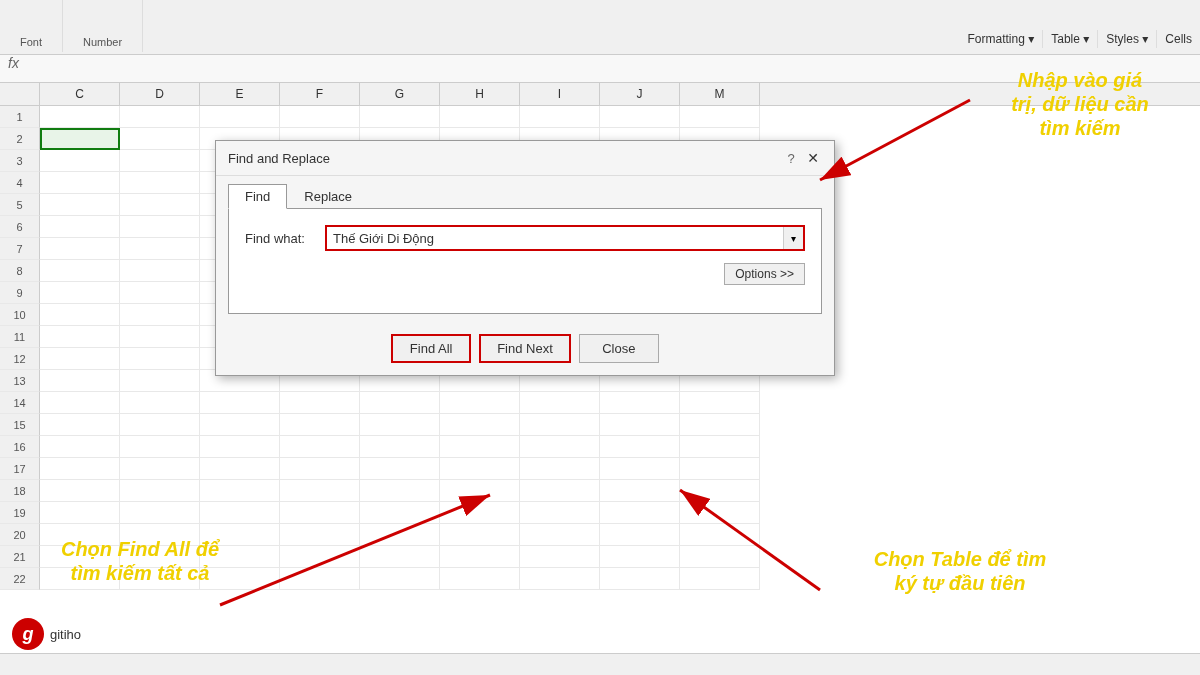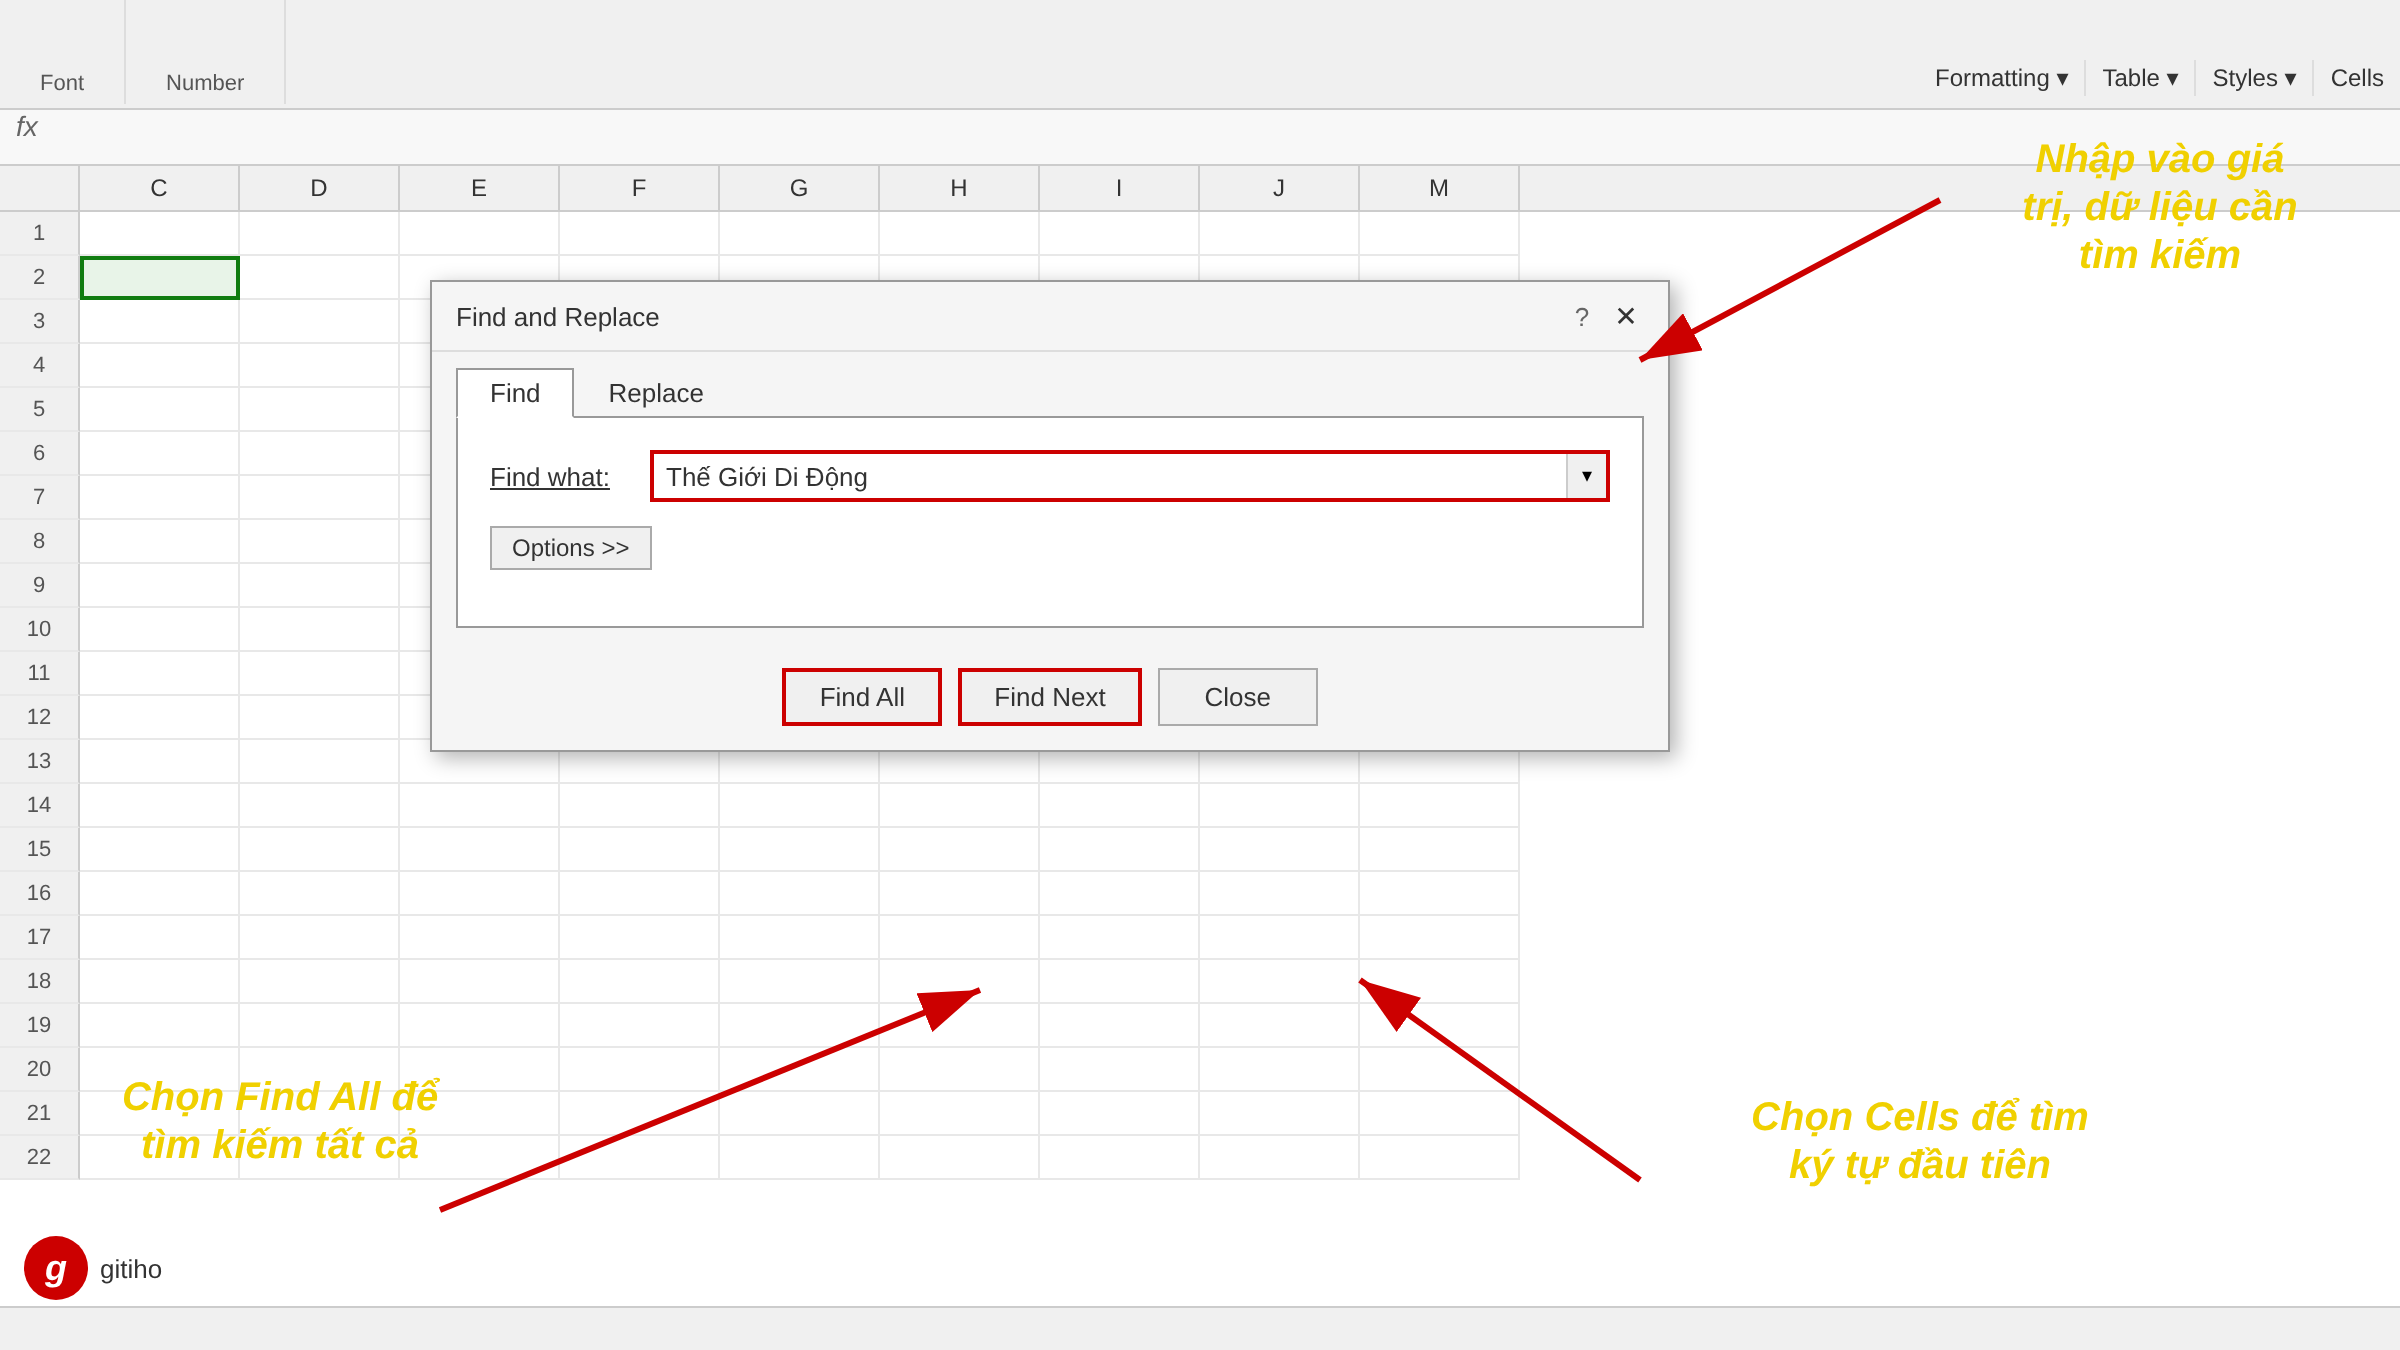--- a/index.html
+++ b/index.html
@@ -262,21 +262,20 @@
       display: flex;
       align-items: center;
       margin-bottom: 12px;
     }
 
     .find-label {
       font-size: 13px;
       color: #333;
       width: 80px;
       min-width: 80px;
-      text-decoration: underline;
     }
 
     .find-input-wrapper {
       flex: 1;
       border: 2px solid #cc0000;
       display: flex;
       align-items: center;
       background: #fff;
     }
 
@@ -296,20 +295,21 @@
       align-items: center;
       justify-content: center;
       border-left: 1px solid #ccc;
       background: #f0f0f0;
       font-size: 10px;
       cursor: pointer;
     }
 
     .dialog-options-row {
       display: flex;
+      justify-content: flex-end;
       margin-bottom: 12px;
     }
 
     .options-btn {
       font-size: 12px;
       color: #333;
       border: 1px solid #aaa;
       background: #f0f0f0;
       padding: 3px 10px;
       cursor: pointer;
@@ -750,21 +750,21 @@
   <defs>
     <marker id="arrowhead2" markerWidth="10" markerHeight="7" refX="10" refY="3.5" orient="auto">
       <polygon points="0 0, 10 3.5, 0 7" fill="#cc0000"></polygon>
     </marker>
   </defs>
   <line x1="30" y1="120" x2="300" y2="10" stroke="#cc0000" stroke-width="3" marker-end="url(#arrowhead2)"></line>
 </svg>
 
 <div class="annotation" style="bottom: 80px; right: 120px; width: 240px;">
   <div class="annotation-text">
-    <span>Chọn Cells để tìm</span><br>
+    <span>Chọn Table để tìm</span><br>
     <span>ký tự đầu tiên</span>
   </div>
 </div>
 
 <svg class="arrow-svg" style="position:absolute; bottom:75px; right:350px; width:220px; height:120px;" viewBox="0 0 220 120">
   <defs>
     <marker id="arrowhead3" markerWidth="10" markerHeight="7" refX="10" refY="3.5" orient="auto">
       <polygon points="0 0, 10 3.5, 0 7" fill="#cc0000"></polygon>
     </marker>
   </defs>

